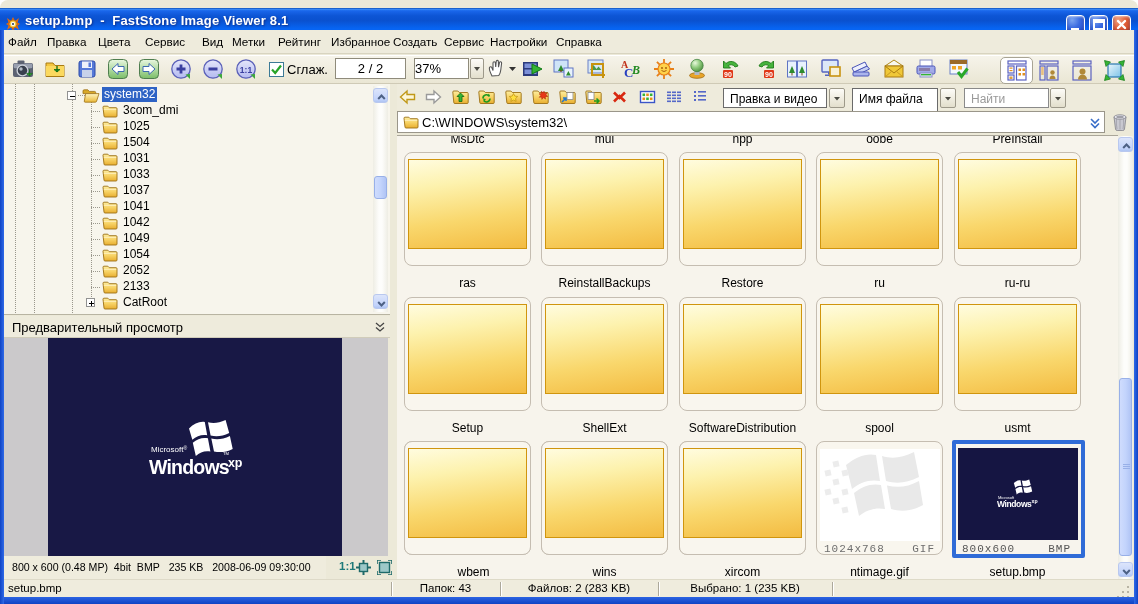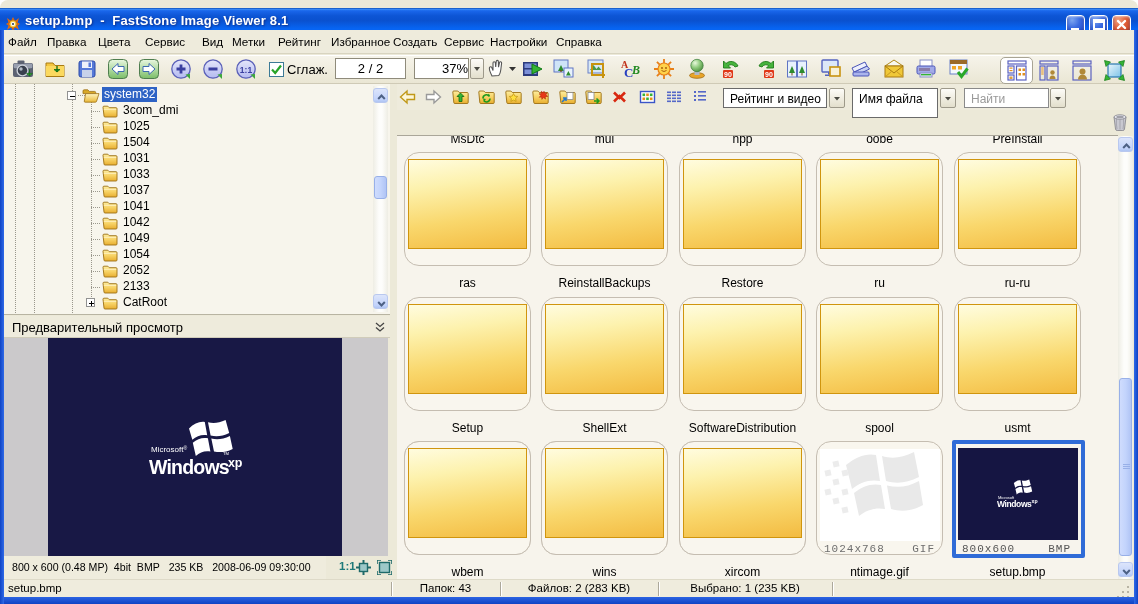--- a/index.html
+++ b/index.html
@@ -23,21 +23,21 @@
 #pvhead{position:absolute;left:4px;top:316px;width:386px;height:22px;background:#eeebdc;border-bottom:1px solid #d0ccba}
 #pvhead span{position:absolute;left:8px;top:4px;font-size:13px;color:#000}
 #pvarea{position:absolute;left:4px;top:338px;width:384px;height:218px;background:#cbc9cb}
 #pvimg{position:absolute;left:44px;top:0;width:294px;height:218px;background:#181845}
 #pvinfo{position:absolute;left:4px;top:556px;width:322px;height:23px;background:#efecdd;font-size:10.6px;color:#000}
 
 #tb2{position:absolute;left:397px;top:84px;width:737px;height:26px;background:#eeebdc}
 #addr{position:absolute;left:397px;top:111px;width:708px;height:22px;background:#fff;border:1px solid #9a968a}
 #addr .t{position:absolute;left:24px;top:3px;font-size:13px;color:#000}
 #browser{position:absolute;left:397px;top:135px;width:721px;height:444px;background:#f7f4ec;border-top:1px solid #aaa699;overflow:hidden}
-.cell{position:absolute;width:127px;height:114px;border:1px solid #c5bdb1;border-radius:15px;background:#f9f6ee}
+.cell{position:absolute;width:127px;height:114px;border:1px solid #c5bdb1;border-radius:8px;background:#f9f6ee}
 .fimg{position:absolute;left:3px;top:6px;width:119px;height:90px;background:linear-gradient(172deg,#fffcdf 0%,#fdf2ae 28%,#f9d76c 65%,#f3bb41 100%);border:1px solid #d0950e}
 .lbl{position:absolute;width:137px;text-align:center;font-size:12px;color:#000}
 .cap{position:absolute;font-size:11px;font-family:"Liberation Mono",monospace;color:#6e6e6e;letter-spacing:1px}
 
 .sb{position:absolute;background:linear-gradient(90deg,#eeede4,#fdfdfb 40%,#fdfdfb 60%,#eeede4)}
 .sbtn{position:absolute;width:15px;height:15px;border:1px solid #b9c8ef;border-radius:3px;background:linear-gradient(180deg,#dce5fb,#c2d3fb 80%,#aec4f2)}
 .sbtn svg{position:absolute;left:1px;top:2px}
 .sthumb{position:absolute;left:1px;width:13px;border:1px solid #98b0e8;border-radius:3px;background:linear-gradient(90deg,#cfdcfd,#c3d4fc 50%,#b0c4f5)}
 
 #status{position:absolute;left:0;top:579px;width:1138px;height:18px;background:#efecdd;border-top:1px solid #dedac8;font-size:11.5px;color:#000}
@@ -144,21 +144,21 @@
   <circle cx="11" cy="11" r="9.2" fill="url(#glav)" stroke="#5a60b8" stroke-width="1.3"></circle>
   <path d="M20 21 l-4.5-4.5 4.5-.5z" fill="#3da83c"></path>
   <text x="11" y="14.5" font-family="Liberation Sans" font-size="8.5" font-weight="bold" fill="#3a3fa0" text-anchor="middle">1:1</text>
  </svg>
  <svg class="abs" style="left:269px;top:6px" width="15" height="15" viewBox="0 0 15 15">
   <rect x=".5" y=".5" width="14" height="14" fill="#fff" stroke="#3c7a96" stroke-width="1"></rect>
   <path d="M3 7.5 l3.2 3.5 L12 3.5" fill="none" stroke="#28a428" stroke-width="2.2"></path>
  </svg>
  <span class="abs" style="left:287px;top:6px;font-size:13px">Сглаж.</span>
  <div class="abs" style="left:335px;top:2px;width:71px;height:21px;background:#fff;border:1px solid #8f8b7b;font-size:13px;text-align:center;line-height:19px">2 / 2</div>
- <div class="abs" style="left:414px;top:2px;width:55px;height:21px;background:#fff;border:1px solid #8f8b7b;font-size:13px;text-align:right;line-height:19px">37%</div>
+ <div class="abs" style="left:414px;top:2px;width:55px;height:21px;background:#fff;border:1px solid #8f8b7b;font-size:13px;text-align:left;line-height:19px">37%</div>
  <div class="abs" style="left:470px;top:2px;width:14px;height:21px;background:linear-gradient(180deg,#fdfcf8,#e3dfcc);border:1px solid #9d998a;border-radius:2px">
   <svg width="12" height="19">
           <path d="M3 8 l3 4 3-4z" fill="#4a4a42"></path>
         </svg></div>
  <svg class="abs" style="left:486px;top:2px" width="21" height="21" viewBox="0 0 21 21">
   <path d="M6 18 C4 14 3 11 3.5 9.5 c.8-1.2 2-.8 2.5.5 l1 2.5 V5 c0-1.6 2.2-1.6 2.4 0 l.3 4 .5-5.5 c.2-1.6 2.2-1.4 2.2.2 l.1 5.5 1-4.5 c.4-1.5 2.3-1.1 2.1.5 l-.8 6.5 c-.3 2.6-1 4.6-2 5.8z" fill="#fff" stroke="#555" stroke-width="1.1"></path>
  </svg>
  <svg class="abs" style="left:508px;top:9px" width="9" height="8">
         <path d="M1 2 l3.5 4 3.5-4z" fill="#333"></path>
       </svg>
@@ -501,32 +501,42 @@
  <svg class="abs" style="left:295px;top:5px" width="17" height="16" viewBox="0 0 17 16">
   <g fill="#5568c8">
    <rect x="2" y="2" width="2" height="2"></rect>
           <rect x="6" y="2" width="8" height="1.6"></rect>
    <rect x="2" y="6" width="2" height="2"></rect>
           <rect x="6" y="6" width="8" height="1.6"></rect>
    <rect x="2" y="10" width="2" height="2"></rect>
           <rect x="6" y="10" width="8" height="1.6"></rect>
   </g>
  </svg>
- <div class="abs" style="left:326px;top:4px;width:104px;height:20px;background:#fff;border:1px solid #6a6a6a;font-size:12px;padding:3px 0 0 6px;white-space:nowrap;overflow:hidden">Рейтинг и видео</div>
+ <div class="abs" style="left:326px;top:4px;width:104px;height:20px;background:#fff;border:1px solid #6a6a6a;font-size:12px;padding:3px 0 0 6px;white-space:nowrap;overflow:hidden">Правка и видео</div>
  <div class="abs" style="left:432px;top:4px;width:16px;height:20px;background:linear-gradient(180deg,#fdfcf8,#e3dfcc);border:1px solid #9d998a;border-radius:2px"><svg width="14" height="18">
           <path d="M4 8 l3 3.5 3-3.5z" fill="#4a4a42"></path>
         </svg></div>
  <div class="abs" style="left:455px;top:4px;width:86px;height:30px;background:#fff;border:1px solid #6a6a6a;font-size:12px;padding:3px 0 0 6px;white-space:nowrap;overflow:hidden">Имя файла</div>
  <div class="abs" style="left:543px;top:4px;width:16px;height:20px;background:linear-gradient(180deg,#fdfcf8,#e3dfcc);border:1px solid #9d998a;border-radius:2px"><svg width="14" height="18">
           <path d="M4 8 l3 3.5 3-3.5z" fill="#4a4a42"></path>
         </svg></div>
  <div class="abs" style="left:567px;top:4px;width:85px;height:20px;background:#fff;border:1px solid #8a8a8a;font-size:12px;padding:3px 0 0 6px;color:#9a9a9a;white-space:nowrap;overflow:hidden">Найти</div>
  <div class="abs" style="left:653px;top:4px;width:16px;height:20px;background:linear-gradient(180deg,#fdfcf8,#e3dfcc);border:1px solid #9d998a;border-radius:2px"><svg width="14" height="18">
           <path d="M4 8 l3 3.5 3-3.5z" fill="#4a4a42"></path>
         </svg></div>
+</div>
+<div id="addr">
+      <span class="t">C:\WINDOWS\system32\</span>
+ <svg class="abs" style="left:5px;top:3px" width="16" height="14" viewBox="0 0 16 14">
+        <path d="M1 3.2 q0-1 1-1 h3.8 l1.5 1.5 h6.7 q1 0 1 1 v7.3 q0 1-1 1 h-11 q-1 0-1-1z" fill="url(#gfold)" stroke="#9c6f14" stroke-width=".9"></path>
+        <path d="M1.8 5.4 h12.4" stroke="#fff3c8" stroke-width="1" opacity=".8"></path>
+      </svg>
+ <svg class="abs" style="left:690px;top:4px" width="14" height="14">
+        <path d="M3 3 l4 4 4-4 M3 7.5 l4 4 4-4" fill="none" stroke="#3a6ec8" stroke-width="1.6"></path>
+      </svg>
 </div>
 <svg class="abs" style="left:1111px;top:112px" width="18" height="19" viewBox="0 0 18 19">
  <path d="M3 5 h12 l-1.5 12 q-.2 1.5-1.7 1.5 h-5.6 q-1.5 0-1.7-1.5z" fill="#c8c8d0" stroke="#808088" stroke-width=".8"></path>
  <ellipse cx="9" cy="5" rx="6" ry="2.2" fill="#e8e8f0" stroke="#808088" stroke-width=".8"></ellipse>
  <ellipse cx="9" cy="5" rx="3.8" ry="1.2" fill="#a0a0a8"></ellipse>
  <path d="M5.5 7 q-.5 5 .5 10 M9 7.5 v10 M12.5 7 q.5 5 -.5 10" stroke="#9898a0" stroke-width=".7" fill="none"></path>
 </svg>
 <div id="browser">
  <div class="lbl" style="left:2px;top:-4px">MsDtc</div>
  <div class="lbl" style="left:139px;top:-4px">mui</div>
@@ -618,21 +628,21 @@
      </g>
      <text x="40" y="50.5" font-size="4">Microsoft</text>
      <text x="39" y="59" font-size="8.5" font-weight="bold" letter-spacing="-.4">Windows</text>
      <text x="73.5" y="55" font-size="5.2" font-weight="bold">xp</text>
     </g>
    </svg>
   </div>
   <span class="cap" style="left:6px;top:99px;color:#555">800x600</span>
         <span class="cap" style="right:10px;top:99px;color:#555">BMP</span>
  </div>
- <div class="lbl" style="left:2px;top:429px">wbem</div>
+ <div class="lbl" style="left:8px;top:429px">wbem</div>
  <div class="lbl" style="left:139px;top:429px">wins</div>
  <div class="lbl" style="left:277px;top:429px">xircom</div>
  <div class="lbl" style="left:414px;top:429px">ntimage.gif</div>
  <div class="lbl" style="left:552px;top:429px">setup.bmp</div>
  <div class="cell" style="left:7px;top:305px">
         <div class="fimg"></div>
       </div>
  <div class="cell" style="left:144px;top:305px">
         <div class="fimg"></div>
       </div>

